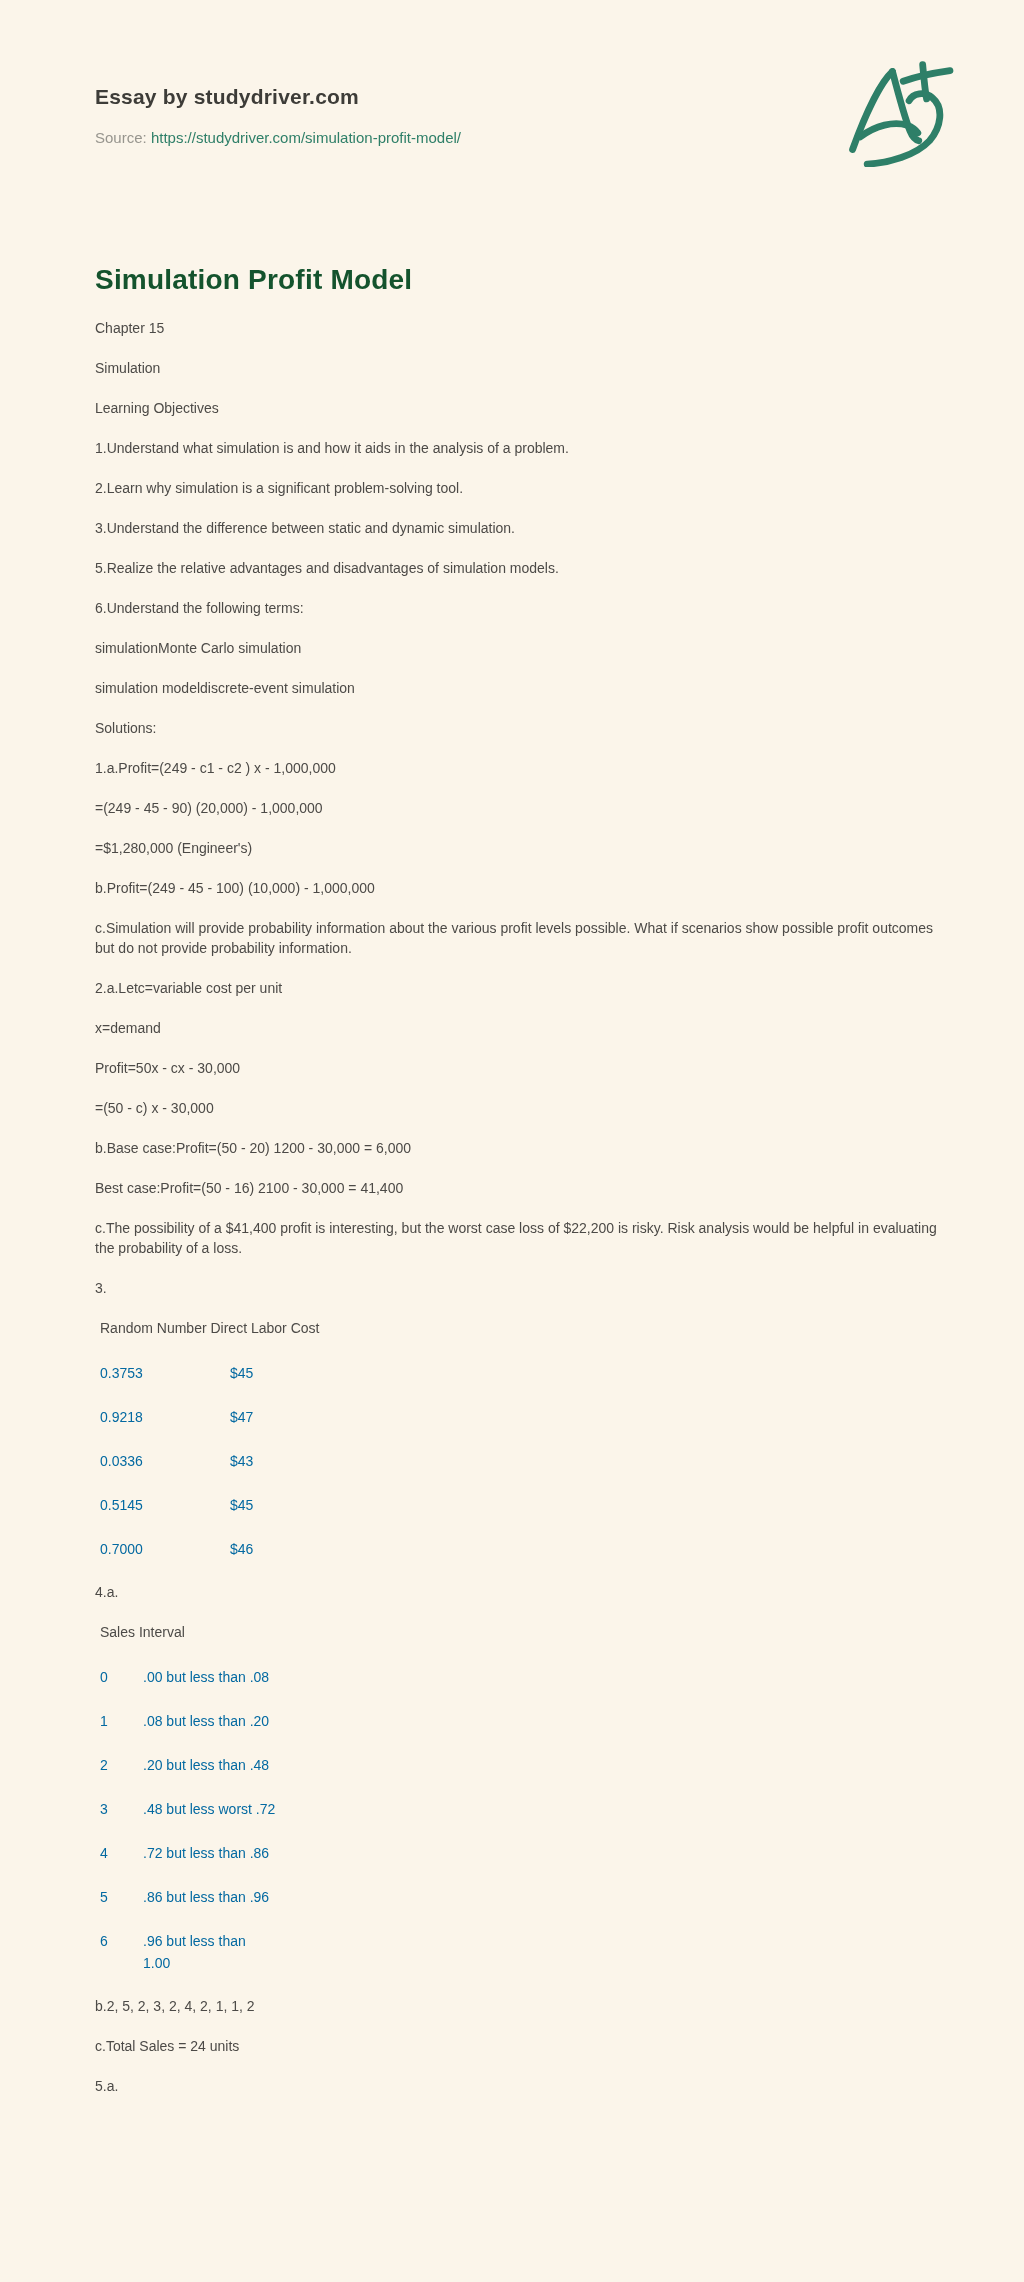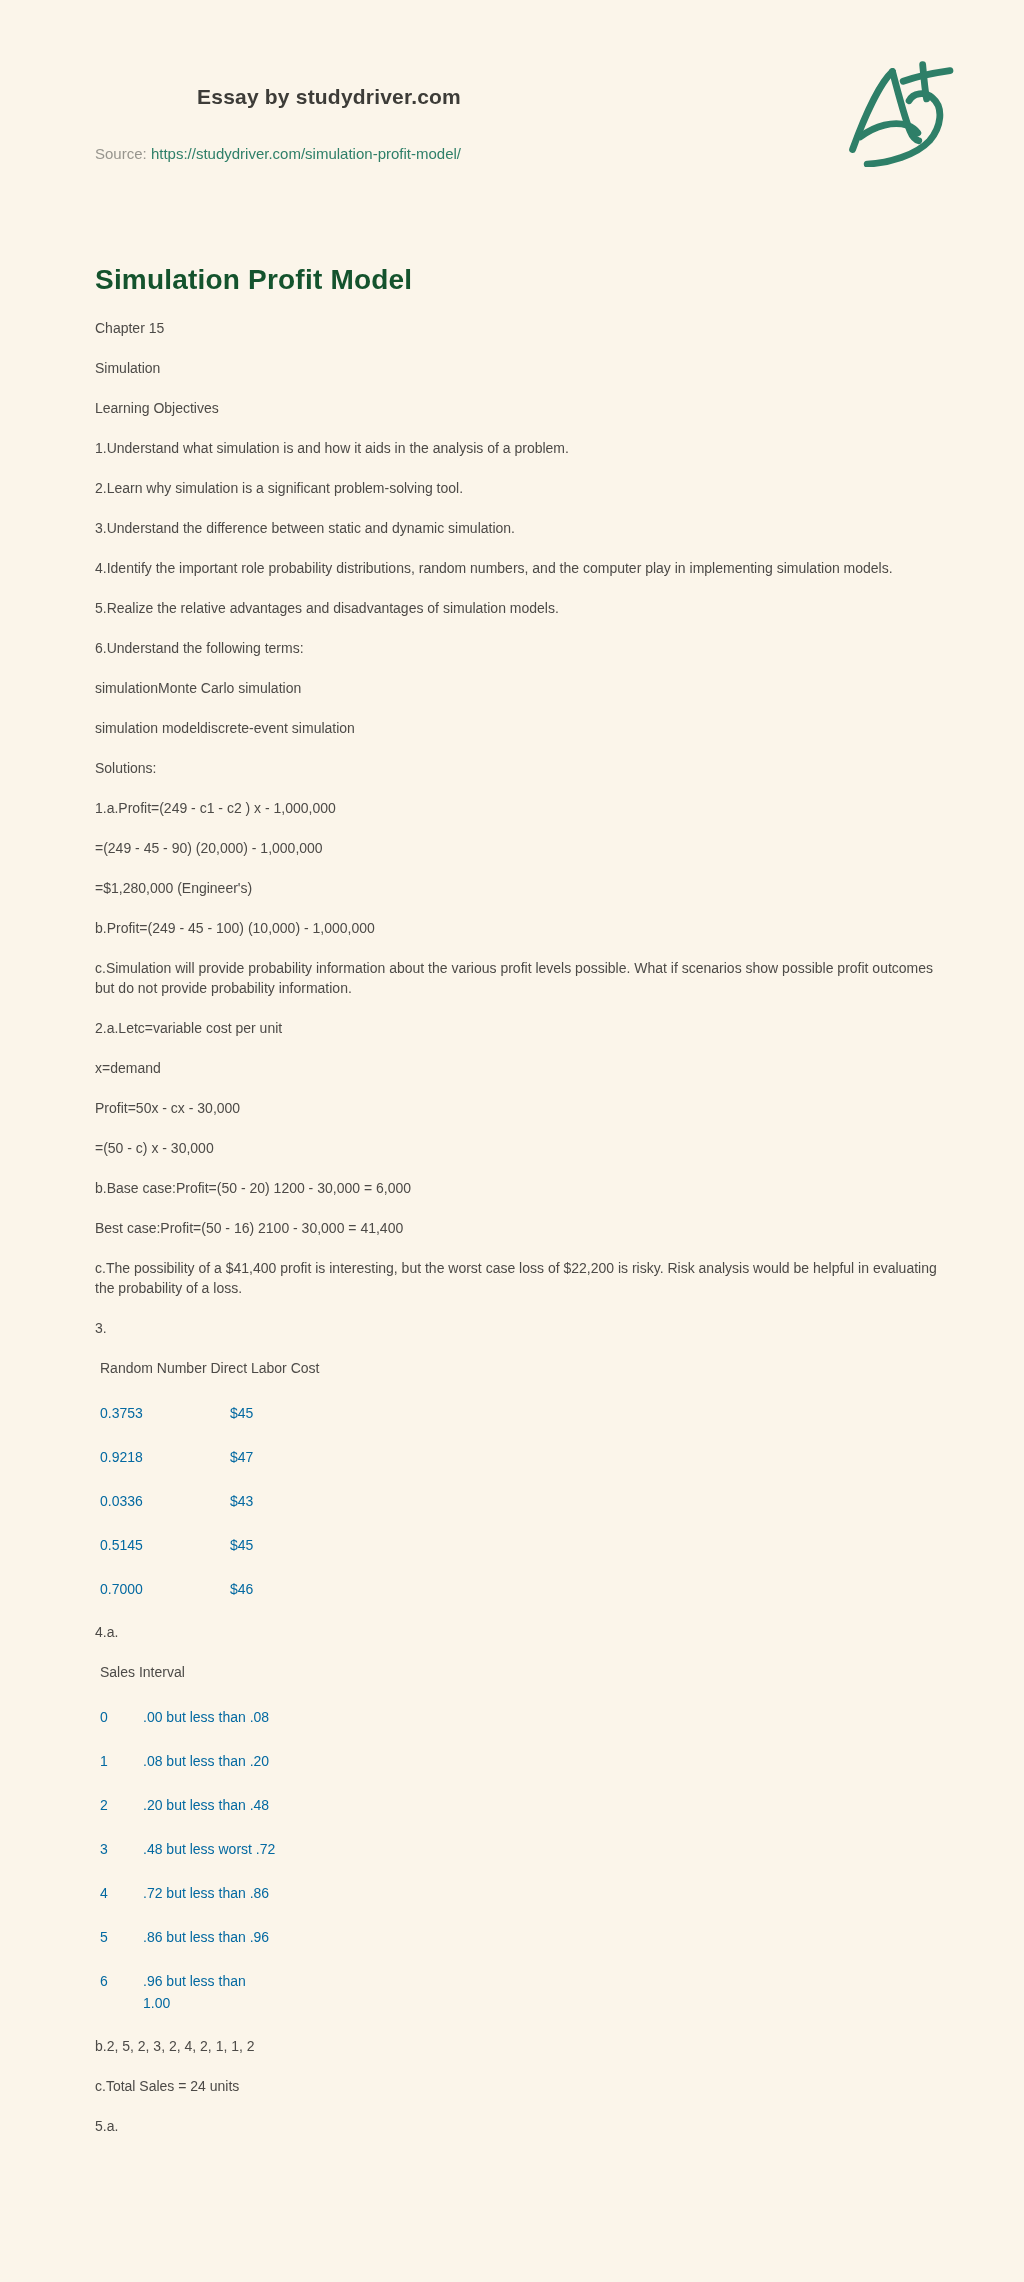--- a/index.html
+++ b/index.html
@@ -15,29 +15,29 @@
     min-height: 2282px;
     padding: 55px 48px 26px 95px;
     background: #fbf5ea;
   }
   
   .hdr {
     display: flex;
     justify-content: space-between;
     align-items: flex-start;
   }
-  .hdr-text { padding-top: 30px; text-align: right; }
+  .hdr-text { padding-top: 30px; }
   .hdr-title {
     font-size: 21px;
     font-weight: 700;
     letter-spacing: .2px;
     color: #3d3c38;
   }
   .source-line {
-    margin-top: 36px;
+    margin-top: 20px;
     font-size: 15px;
     color: #97958e;
   }
   .source-line a {
     color: #2e7f68;
     text-decoration: none;
   }
   .logo { width: 130px; height: 112px; flex: 0 0 auto; }
   .logo svg { width: 130px; height: 112px; display: block; }
   
@@ -116,21 +116,20 @@
         <p class="para">Simulation</p>
 
         <p class="para">Learning Objectives</p>
 
         <p class="para">1.Understand what simulation is and how it aids in the analysis of a problem.</p>
 
         <p class="para">2.Learn why simulation is a significant problem-solving tool.</p>
 
         <p class="para">3.Understand the difference between static and dynamic simulation.</p>
 
-        <p class="para">4.Identify the important role probability distributions, random numbers, and the computer play in implementing simulation models.</p>
 
         <p class="para">5.Realize the relative advantages and disadvantages of simulation models.</p>
 
         <p class="para">6.Understand the following terms:</p>
 
         <p class="para">simulationMonte Carlo simulation</p>
 
         <p class="para">simulation modeldiscrete-event simulation</p>
 
         <p class="para">Solutions:</p>

